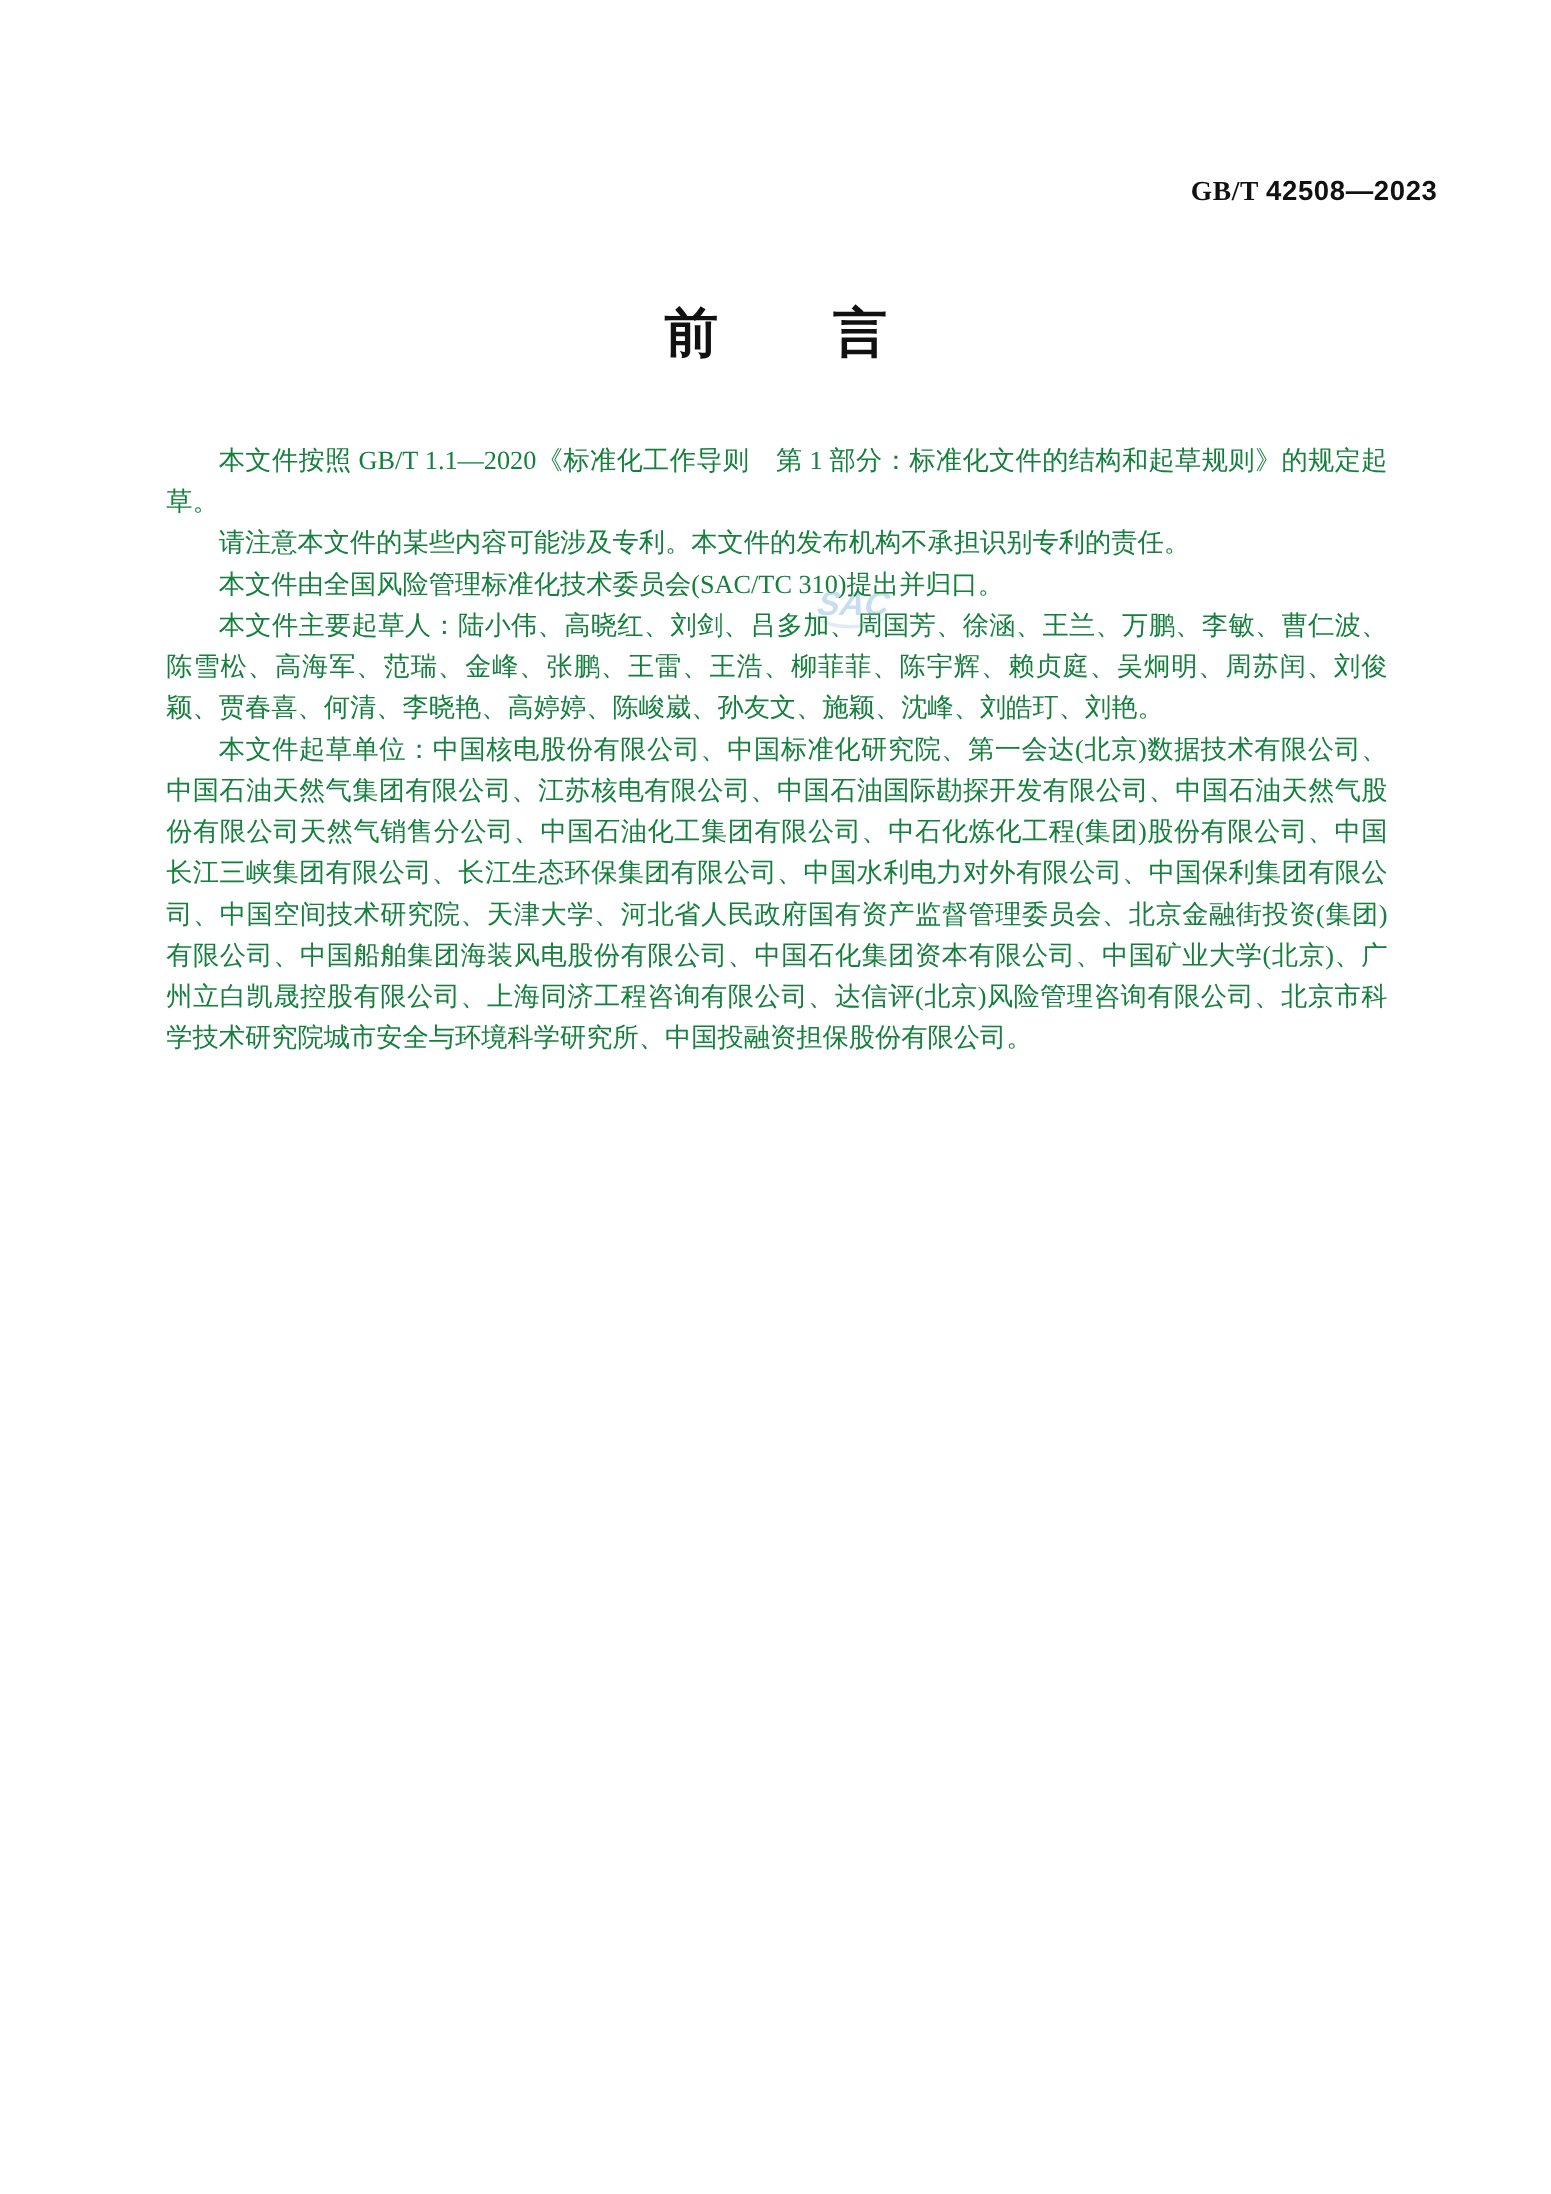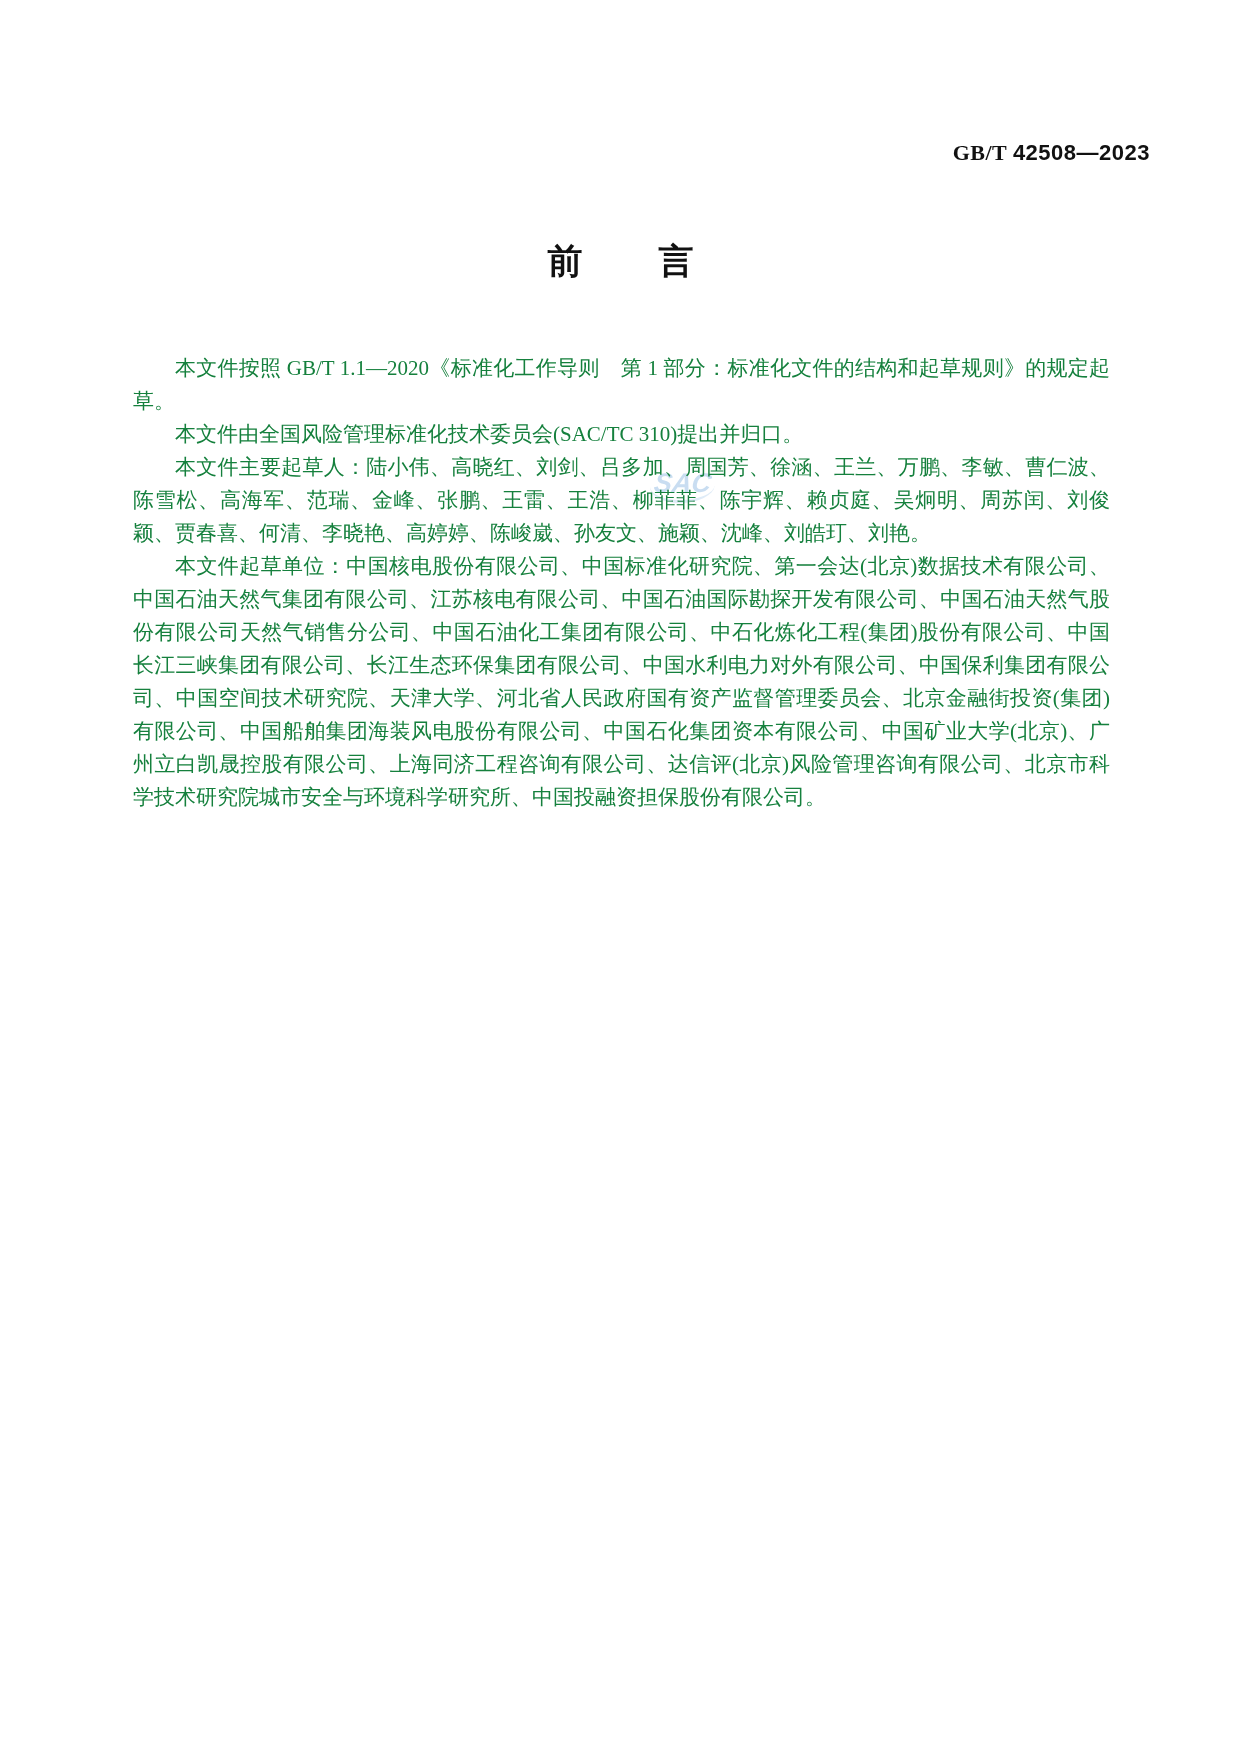--- a/index.html
+++ b/index.html
@@ -33,21 +33,21 @@
   .doc-code .code-number {
     font-family: "Liberation Sans", "DejaVu Sans", sans-serif;
     font-weight: 700;
   }
   .doc-title {
     position: absolute;
     top: 238px;
     left: 133px;
     width: 977px;
     text-align: center;
-    font-size: 35px;
+    font-size: 43px;
     font-weight: 700;
     letter-spacing: 2px;
     color: #111111;
     font-family: "Liberation Sans", "DejaVu Sans", sans-serif;
   }
   .doc-body {
     position: absolute;
     top: 352px;
     left: 133px;
     width: 977px;
@@ -94,20 +94,21 @@
   <div class="doc-code">
     <span class="code-prefix">GB/T </span><span class="code-number">42508—2023</span>
   </div>
 
   <div class="doc-title">前　　言</div>
 
   <div class="watermark">SAC</div>
 
   <div class="doc-body">
     <p>本文件按照 GB/T 1.1—2020《标准化工作导则　第 1 部分：标准化文件的结构和起草规则》的规定起草。</p>
+    <p>请注意本文件的某些内容可能涉及专利。本文件的发布机构不承担识别专利的责任。</p>
     <p>本文件由全国风险管理标准化技术委员会(SAC/TC 310)提出并归口。</p>
     <p>本文件主要起草人：陆小伟、高晓红、刘剑、吕多加、周国芳、徐涵、王兰、万鹏、李敏、曹仁波、陈雪松、高海军、范瑞、金峰、张鹏、王雷、王浩、柳菲菲、陈宇辉、赖贞庭、吴炯明、周苏闰、刘俊颖、贾春喜、何清、李晓艳、高婷婷、陈峻崴、孙友文、施颖、沈峰、刘皓玎、刘艳。</p>
     <p>本文件起草单位：中国核电股份有限公司、中国标准化研究院、第一会达(北京)数据技术有限公司、中国石油天然气集团有限公司、江苏核电有限公司、中国石油国际勘探开发有限公司、中国石油天然气股份有限公司天然气销售分公司、中国石油化工集团有限公司、中石化炼化工程(集团)股份有限公司、中国长江三峡集团有限公司、长江生态环保集团有限公司、中国水利电力对外有限公司、中国保利集团有限公司、中国空间技术研究院、天津大学、河北省人民政府国有资产监督管理委员会、北京金融街投资(集团)有限公司、中国船舶集团海装风电股份有限公司、中国石化集团资本有限公司、中国矿业大学(北京)、广州立白凯晟控股有限公司、上海同济工程咨询有限公司、达信评(北京)风险管理咨询有限公司、北京市科学技术研究院城市安全与环境科学研究所、中国投融资担保股份有限公司。</p>
   </div>
 
   <div class="page-number">I</div>
 
 </div>
 
 </body></html>

